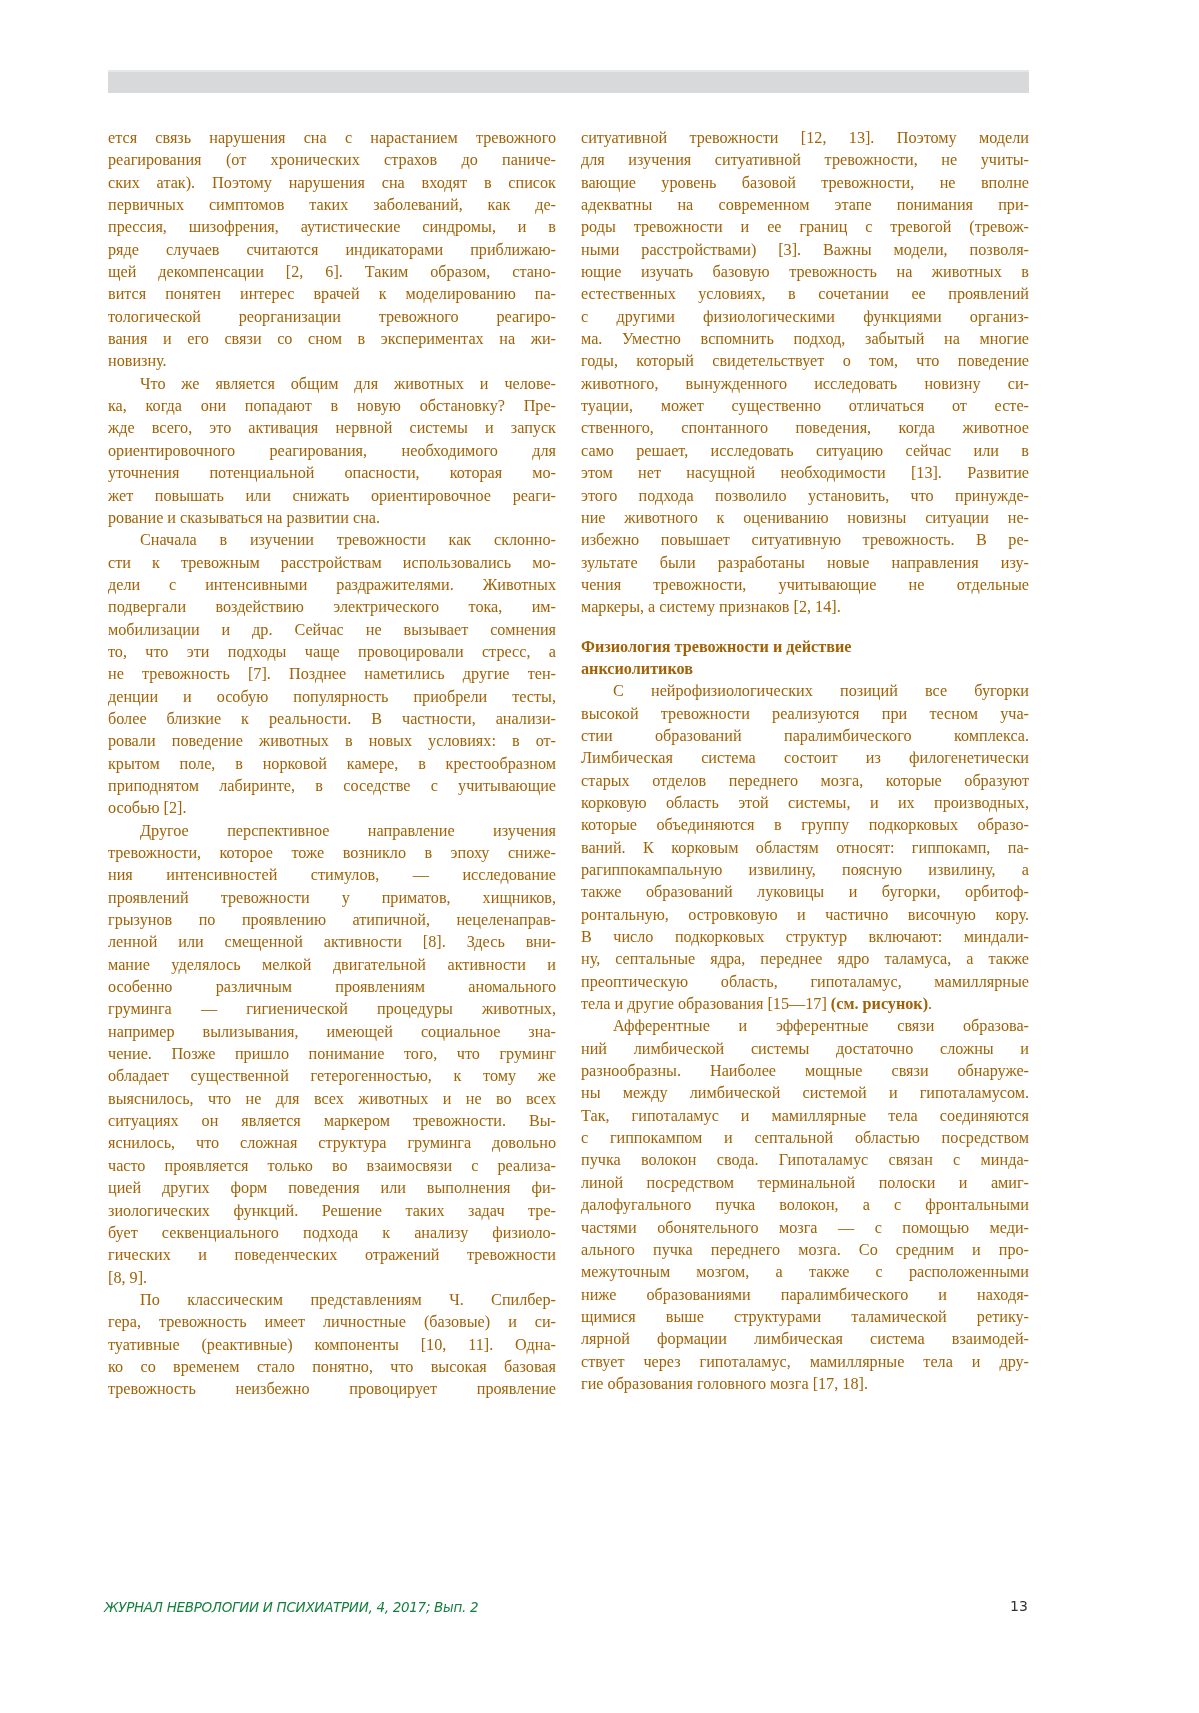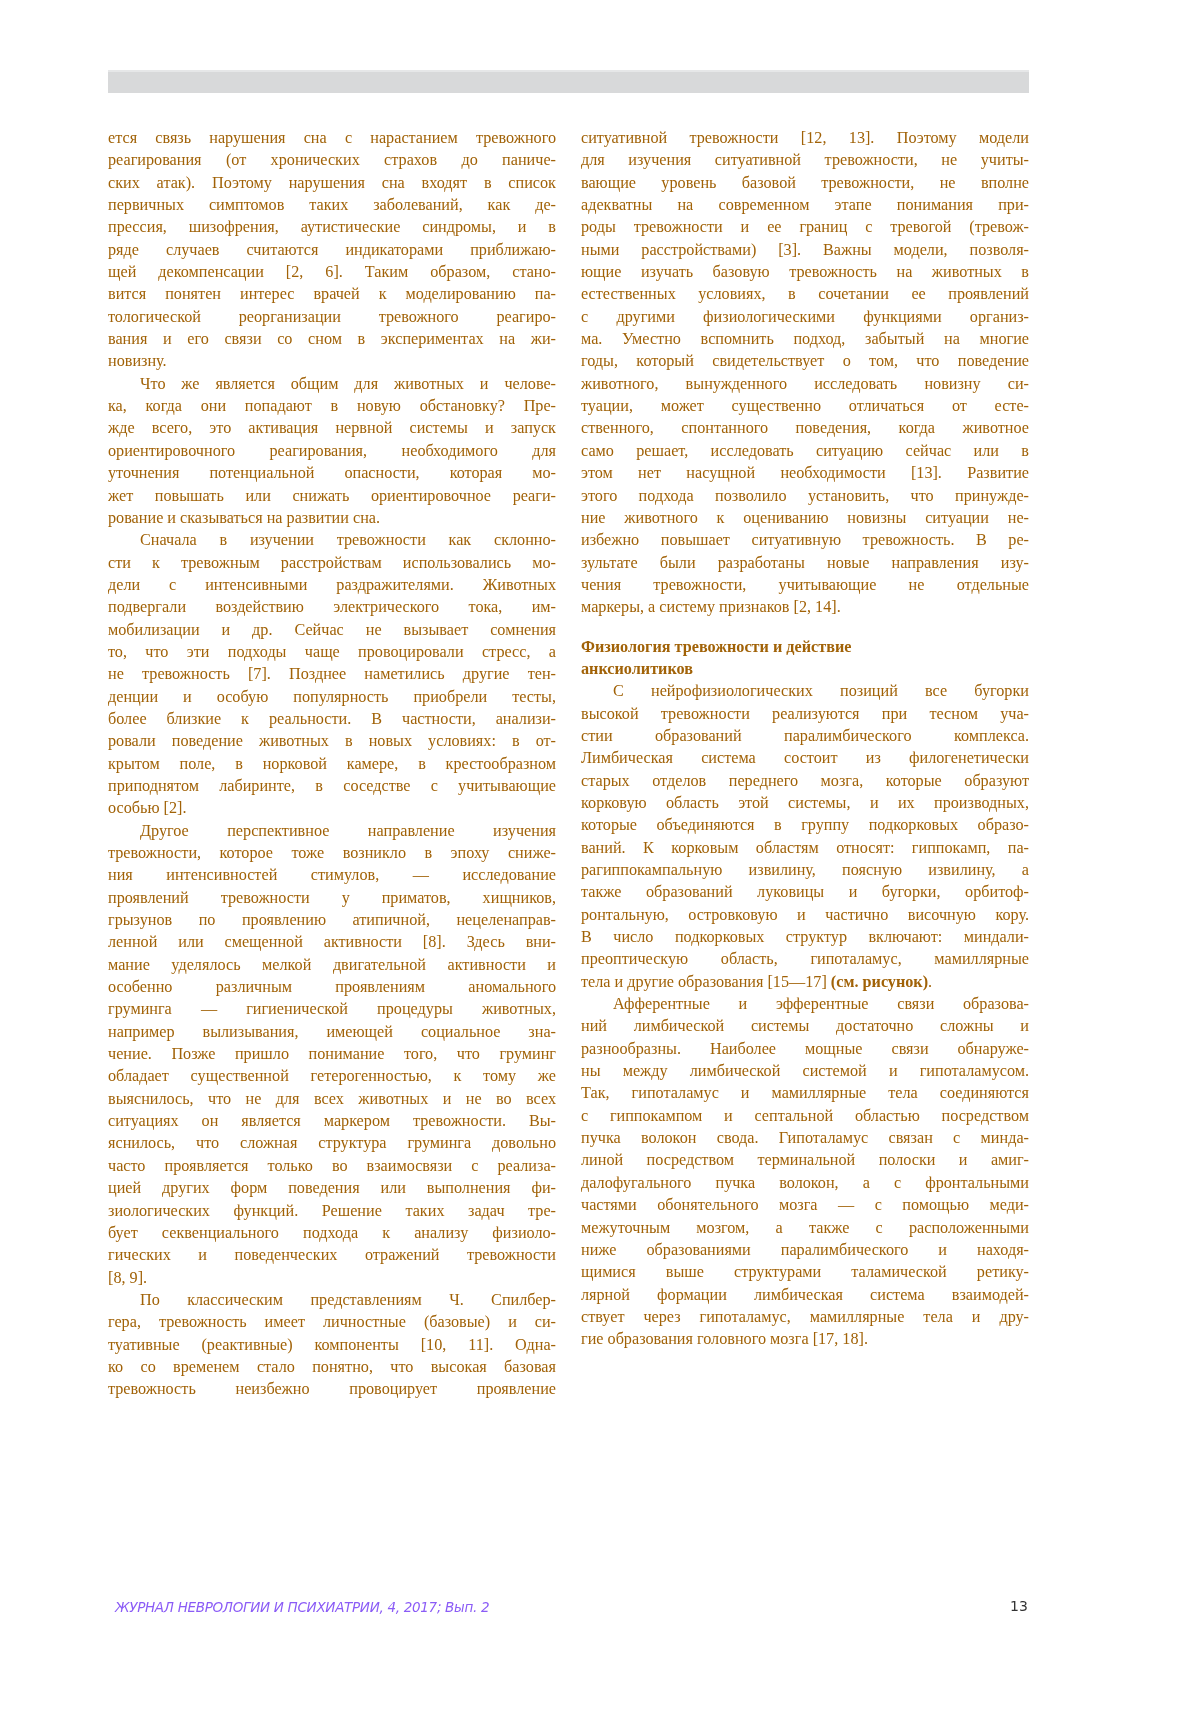--- a/index.html
+++ b/index.html
@@ -7,21 +7,21 @@
   .header-bar { position: absolute; left: 108px; top: 70px; width: 921px; height: 21px; background: #d8d9da; border-top: 2px solid #e6e7e8; }
   .col { position: absolute; top: 127px; width: 448px; font-family: "Liberation Serif", serif; font-size: 16.2px; line-height: 22.35px; color: #a16207; }
   .col-left { left: 108px; }
   .col-right { left: 581px; }
   .line { display: block; text-align: justify; text-align-last: justify; white-space: nowrap; height: 22.35px; overflow: hidden; }
   .line.last { text-align-last: left; }
   .line.indent { padding-left: 32px; }
   .heading { font-weight: bold; text-align-last: left; }
   .gap { height: 17px; display: block; }
   .b { font-weight: bold; }
-  .footer-journal { position: absolute; left: 115px; top: 1599px; font-family: "DejaVu Sans", sans-serif; font-size: 13.5px; font-style: italic; color: #8b5cf6; letter-spacing: -0.3px; }
+  .footer-journal { position: absolute; left: 104px; top: 1599px; font-family: "DejaVu Sans", sans-serif; font-size: 13.5px; font-style: italic; color: #15803d; letter-spacing: -0.3px; }
   .footer-page { position: absolute; left: 1010px; top: 1598px; font-family: "DejaVu Sans", sans-serif; font-size: 14px; color: #333; }
 </style>
 </head>
 <body>
 
 <div class="header-bar"></div>
 
 <div class="col col-left" id="left-col">
     <span class="line">ется связь нарушения сна с нарастанием тревожного</span>
     <span class="line">реагирования (от хронических страхов до паниче-</span>
@@ -116,36 +116,38 @@
       <span class="line">стии образований паралимбического комплекса.</span>
       <span class="line">Лимбическая система состоит из филогенетически</span>
       <span class="line">старых отделов переднего мозга, которые образуют</span>
       <span class="line">корковую область этой системы, и их производных,</span>
       <span class="line">которые объединяются в группу подкорковых образо-</span>
       <span class="line">ваний. К корковым областям относят: гиппокамп, па-</span>
       <span class="line">рагиппокампальную извилину, поясную извилину, а</span>
       <span class="line">также образований луковицы и бугорки, орбитоф-</span>
       <span class="line">ронтальную, островковую и частично височную кору.</span>
       <span class="line">В число подкорковых структур включают: миндали-</span>
+      <span class="line">ну, септальные ядра, переднее ядро таламуса, а также</span>
       <span class="line">преоптическую область, гипоталамус, мамиллярные</span>
     </div>
   <span class="line" style="text-align-last:left;">
     <span>тела и другие образования [15—17] </span><span class="b">(см. рисунок)</span><span>.</span>
   </span>
   <div id="right-final">
       <span class="line indent">Афферентные и эфферентные связи образова-</span>
       <span class="line">ний лимбической системы достаточно сложны и</span>
       <span class="line">разнообразны. Наиболее мощные связи обнаруже-</span>
       <span class="line">ны между лимбической системой и гипоталамусом.</span>
       <span class="line">Так, гипоталамус и мамиллярные тела соединяются</span>
       <span class="line">с гиппокампом и септальной областью посредством</span>
       <span class="line">пучка волокон свода. Гипоталамус связан с минда-</span>
       <span class="line">линой посредством терминальной полоски и амиг-</span>
       <span class="line">далофугального пучка волокон, а с фронтальными</span>
       <span class="line">частями обонятельного мозга — с помощью меди-</span>
+      <span class="line">ального пучка переднего мозга. Со средним и про-</span>
       <span class="line">межуточным мозгом, а также с расположенными</span>
       <span class="line">ниже образованиями паралимбического и находя-</span>
       <span class="line">щимися выше структурами таламической ретику-</span>
       <span class="line">лярной формации лимбическая система взаимодей-</span>
       <span class="line">ствует через гипоталамус, мамиллярные тела и дру-</span>
       <span class="line last">гие образования головного мозга [17, 18].</span>
     </div>
 </div>
 
 <div class="footer-journal">ЖУРНАЛ НЕВРОЛОГИИ И ПСИХИАТРИИ, 4, 2017; Вып. 2</div>

